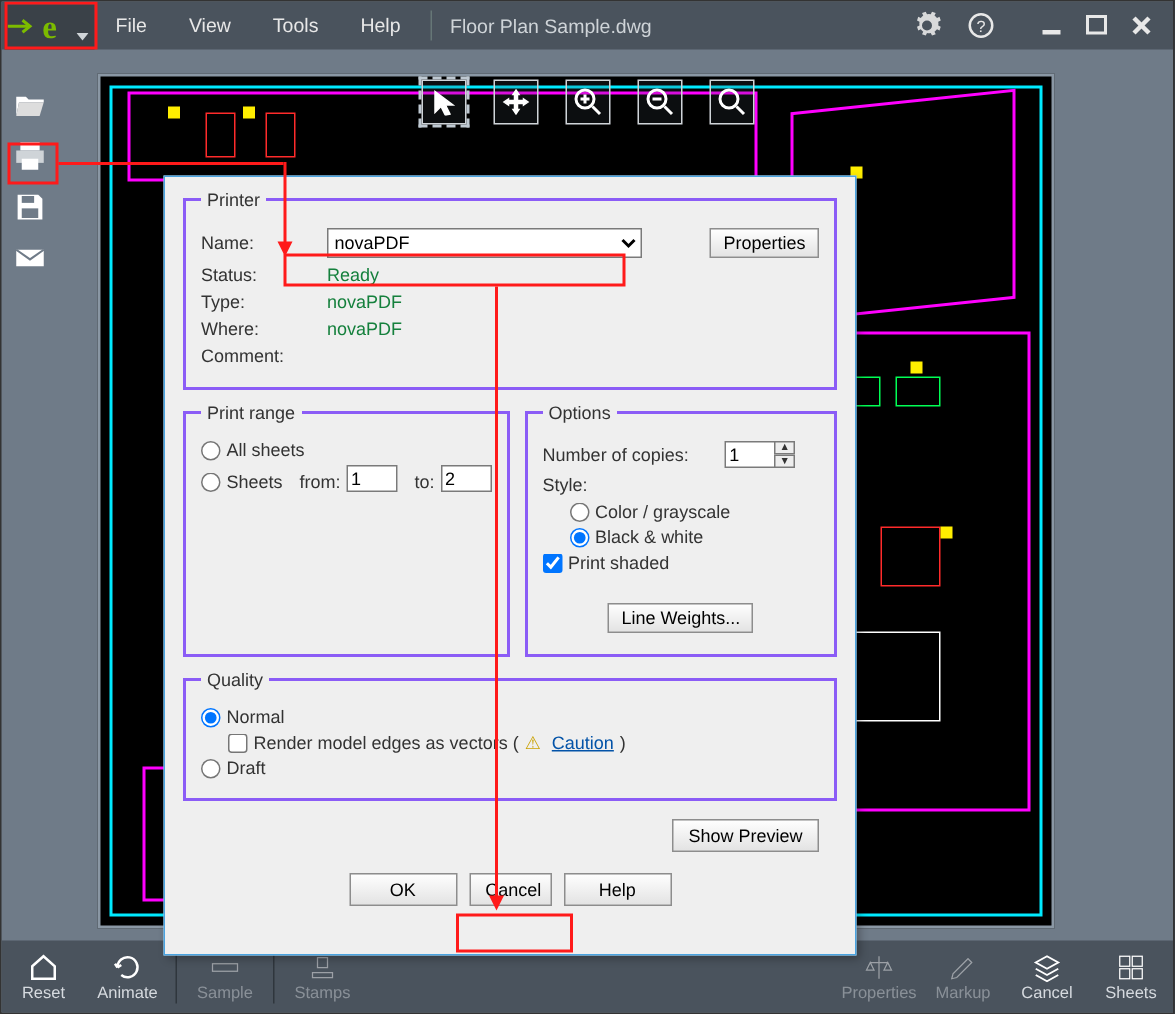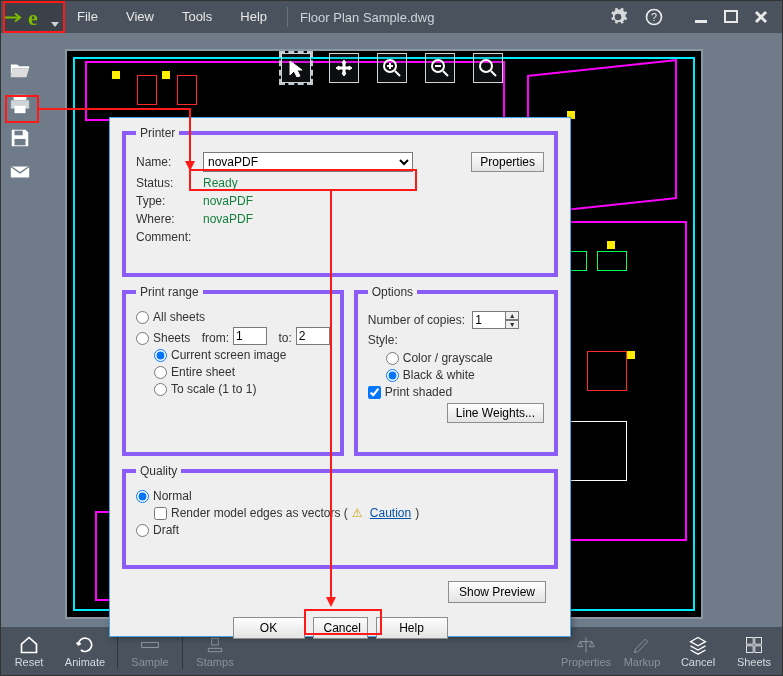--- a/index.html
+++ b/index.html
@@ -44,23 +44,23 @@
   .bottombar { position:absolute; left:0; right:0; bottom:0; height:48px; background:#4a535d; display:flex; align-items:center; color:#d6dadf; font-size:11px; }
   .bb-item { width:56px; text-align:center; display:flex; flex-direction:column; align-items:center; gap:1px; }
   .bb-item.disabled { opacity:0.45; }
   .bb-sep { width:1px; height:36px; background:#2f363d; margin:0 4px; }
   .bb-item svg { width:20px; height:20px; }
 
   
   .dialog { position:absolute; left:108px; top:116px; width:462px; height:520px; background:#efefef; border:1px solid #4aa3e0; box-shadow: 2px 2px 6px rgba(0,0,0,.3); z-index:20; font-size:12px; color:#333; }
   .dlg-title { height:26px; background:#fff; color:#333; padding:4px 10px; font-size:13px; border-bottom:1px solid #c8cdd3; }
   .dlg-body { padding:8px 12px 10px 12px; }
-  fieldset { border:4px solid #8b5cf6; margin-bottom:8px; padding:8px 10px 25px 10px; }
+  fieldset { border:2px solid #8b5cf6; margin-bottom:8px; padding:8px 10px 10px 10px; }
   legend { font-size:12px; color:#333; padding:0 4px; }
-  .row { display:flex; align-items:center; margin:4px 0; gap:7px; }
+  .row { display:flex; align-items:center; margin:4px 0; gap:24px; }
   .lbl { width:60px; }
   select.wfull { width:210px; height:20px; border:1px solid #7a7a7a; background:#fff; font-size:12px; }
   .btn { border:1px solid #8d8d8d; background:linear-gradient(#fefefe,#e3e3e3); padding:2px 10px; font-size:12px; height:22px; }
   .btn.small { height:20px; padding:1px 8px; }
   .val { color:#15803d; }
   .two-col { display:flex; gap:10px; }
   .two-col > fieldset { flex:1; }
   .radio, .check { display:flex; align-items:flex-end; gap:4px; margin:3px 0; }
   .radio input, .check input { margin:0; }
   .indent { margin-left:18px; }
@@ -251,34 +251,20 @@
         <label class="radio">
             <input type="radio" name="rng" style="">
             <span>All sheets</span>
           </label>
         <label class="radio"><input type="radio" name="rng" style=""><span>Sheets</span>
           &nbsp;<span>from:</span>
           <input class="num" value="1" style="">
           &nbsp;<span>to:</span>
           <input class="num" value="2" style="">
         </label>
-        <div class="indent">
-          <label class="radio">
-              <input type="radio" name="sub" checked="" style="">
-              <span>Current screen image</span>
-            </label>
-          <label class="radio">
-              <input type="radio" name="sub" style="">
-              <span>Entire sheet</span>
-            </label>
-          <label class="radio">
-              <input type="radio" name="sub" style="">
-              <span>To scale (1 to 1)</span>
-            </label>
-        </div>
       </fieldset>
 
       <fieldset>
         <legend>Options</legend>
         <div class="row">
             <span>Number of copies:</span>
           <span class="spin">
               <input class="num" value="1" style="">
               <span class="spin-btns">
                 <div>▲</div>
@@ -296,21 +282,21 @@
             </label>
           <label class="radio">
               <input type="radio" name="sty" checked="" style="">
               <span>Black &amp; white</span>
             </label>
         </div>
         <label class="check">
             <input type="checkbox" checked="" style="">
             <span>Print shaded</span>
           </label>
-        <div class="row" style="justify-content:flex-end; margin-top:4px;">
+        <div class="row" style="justify-content:center; margin-top:20px;">
             <button class="btn small">Line Weights...</button>
           </div>
       </fieldset>
     </div>
 
     <fieldset>
       <legend>Quality</legend>
       <label class="radio">
           <input type="radio" name="q" checked="" style="">
           <span>Normal</span>

